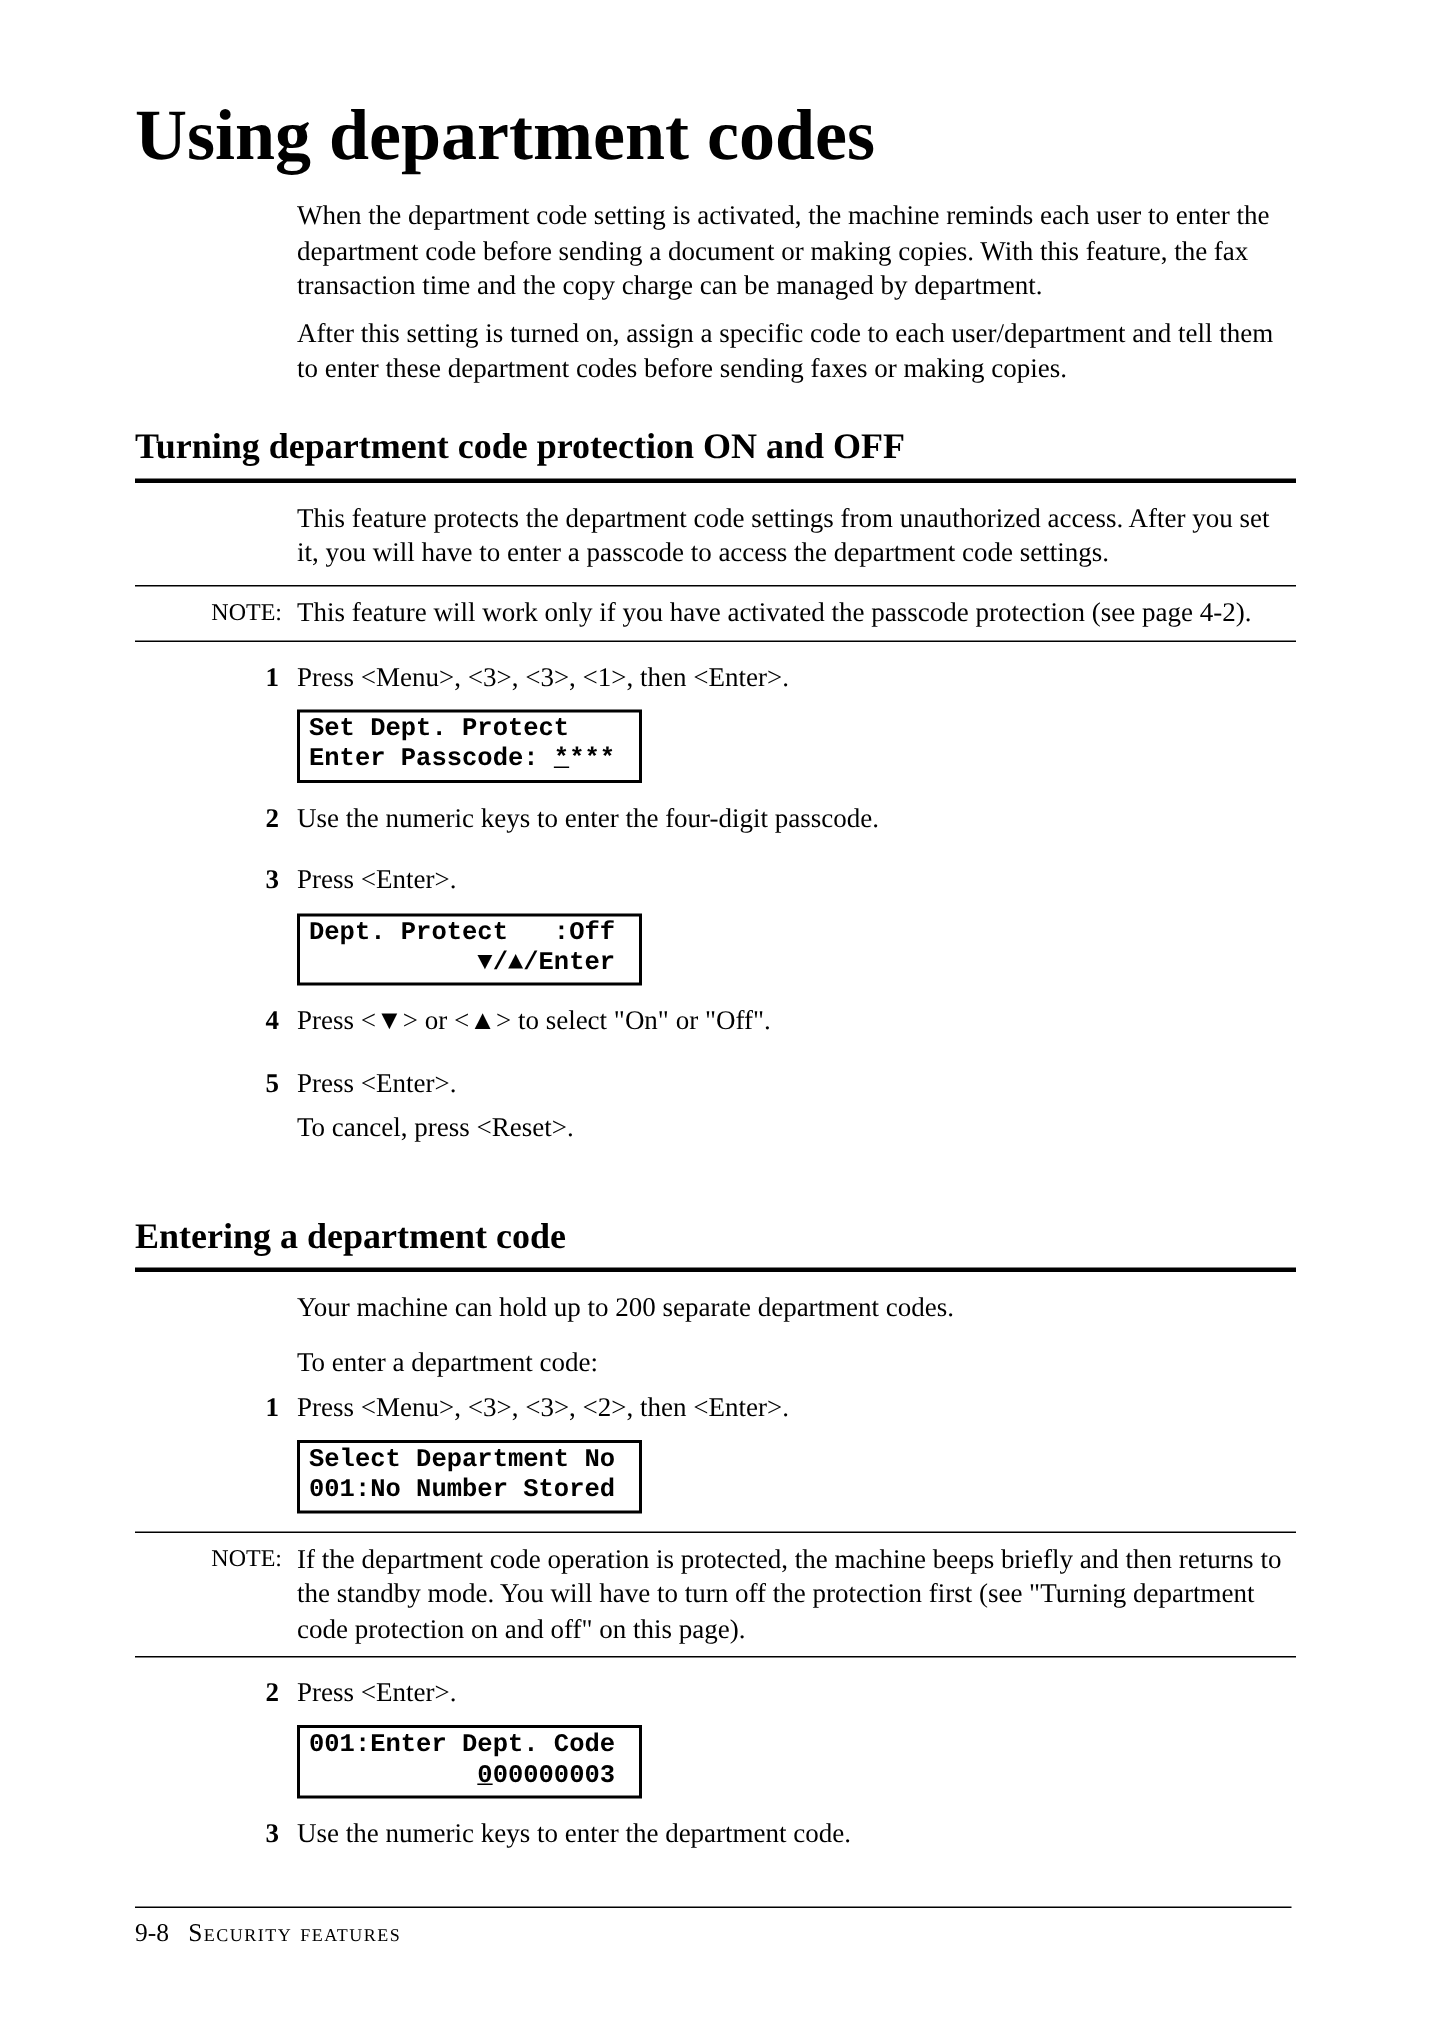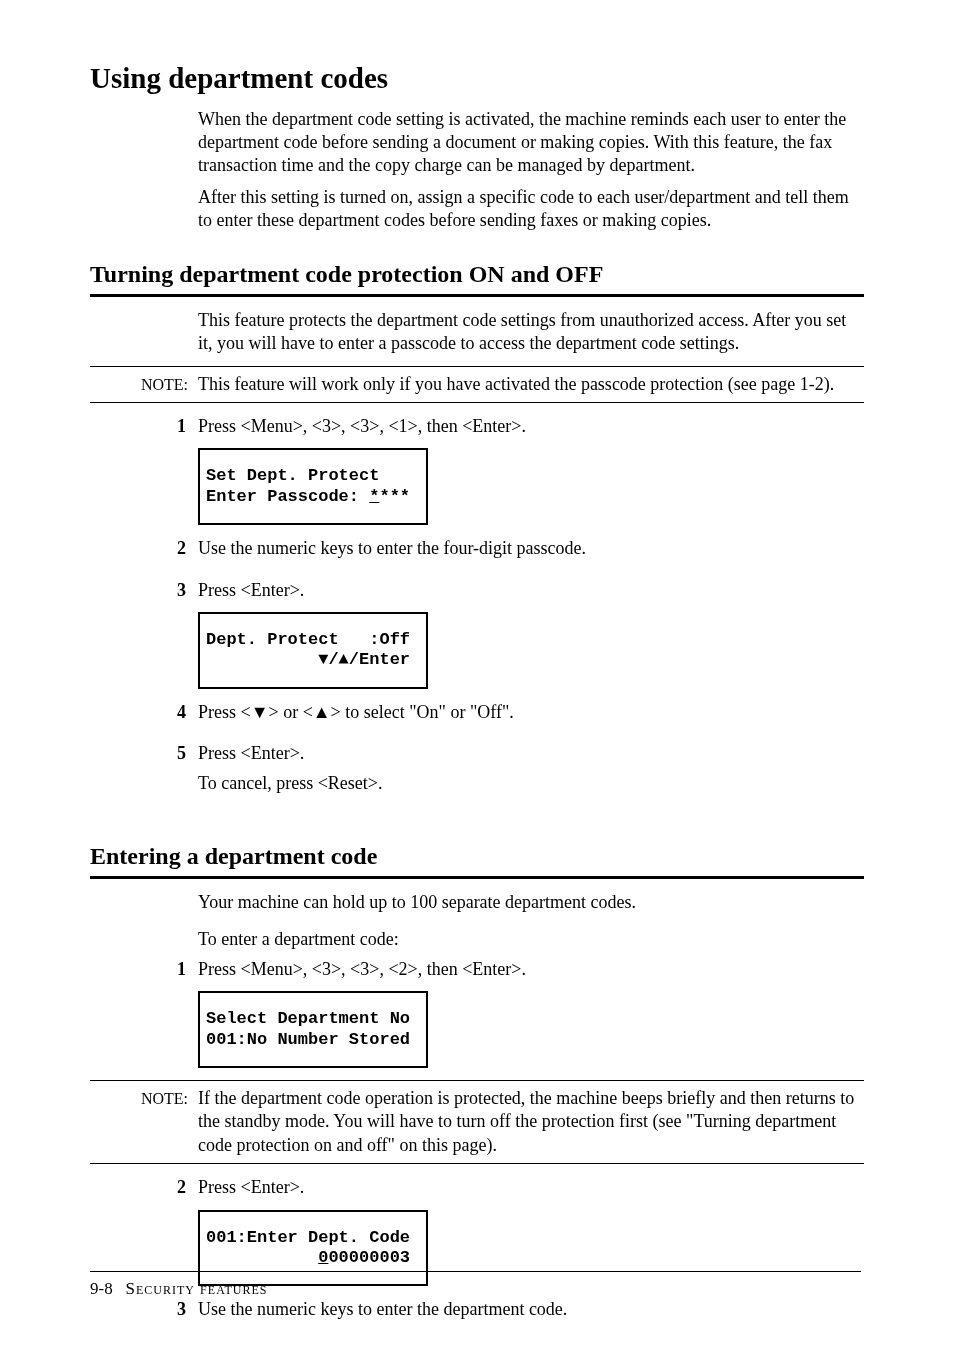--- a/index.html
+++ b/index.html
@@ -8,21 +8,21 @@
     font-family:"Century Schoolbook","New Century Schoolbook","Georgia",serif;
     color:#000;
     width:954px;
     height:1348px;
     padding:60px 90px 50px 90px;
     position:relative;
     font-size:18px;
     line-height:1.3;
   }
   .title{
-    font-size:29px;
+    font-size:48px;
     font-weight:bold;
     margin-bottom:10px;
   }
   .indent-block{margin-left:108px}
   .intro p{margin-bottom:8px}
   .section-heading{
     font-size:24px;
     font-weight:bold;
     margin-top:26px;
     margin-bottom:4px;
@@ -46,21 +46,21 @@
   }
   .step-body{flex:1}
   .step-body p{margin-bottom:6px}
   .lcd{
     display:inline-block;
     border:2px solid #000;
     font-family:"Courier New",monospace;
     font-weight:bold;
     font-size:17px;
     line-height:1.2;
-    padding:16px 6px;
+    padding:2px 6px;
     white-space:pre;
     margin-top:4px;
     min-width:230px;
   }
   .lcd .underline{text-decoration:underline}
   .spacer-sm{height:14px}
   .footer{
     position:absolute;
     left:90px;right:93px;bottom:48px;
   }
@@ -83,21 +83,21 @@
 <div class="section-heading">Turning department code protection ON and OFF</div>
 <hr class="thick">
 
 <div class="indent-block">
   <p>This feature protects the department code settings from unauthorized access. After you set it, you will have to enter a passcode to access the department code settings.</p>
 </div>
 
 <hr class="thin" style="margin-top:10px">
 <div class="note-row">
   <div class="note-label">NOTE:</div>
-  <div class="note-text">This feature will work only if you have activated the passcode protection (see page 1-2).</div>
+  <div class="note-text">This feature will work only if you have activated the passcode protection (see page 4-2).</div>
 </div>
 <hr class="thin">
 
 <div class="step">
   <div class="step-num">1</div>
   <div class="step-body">
     <p>Press &lt;Menu&gt;, &lt;3&gt;, &lt;3&gt;, &lt;1&gt;, then &lt;Enter&gt;.</p>
     <div class="lcd"><span>Set Dept. Protect</span>
 <span>Enter Passcode: </span><span class="underline">*</span><span>***</span></div>
   </div>
@@ -133,21 +133,21 @@
     <p>To cancel, press &lt;Reset&gt;.</p>
   </div>
 </div>
 
 <div class="spacer-sm"></div>
 
 <div class="section-heading">Entering a department code</div>
 <hr class="thick">
 
 <div class="indent-block">
-  <p>Your machine can hold up to 100 separate department codes.</p>
+  <p>Your machine can hold up to 200 separate department codes.</p>
   <div class="spacer-sm"></div>
   <p>To enter a department code:</p>
 </div>
 
 <div class="step" style="margin-top:6px">
   <div class="step-num">1</div>
   <div class="step-body">
     <p>Press &lt;Menu&gt;, &lt;3&gt;, &lt;3&gt;, &lt;2&gt;, then &lt;Enter&gt;.</p>
     <div class="lcd"><span>Select Department No</span>
 <span>001:No Number Stored</span></div>

